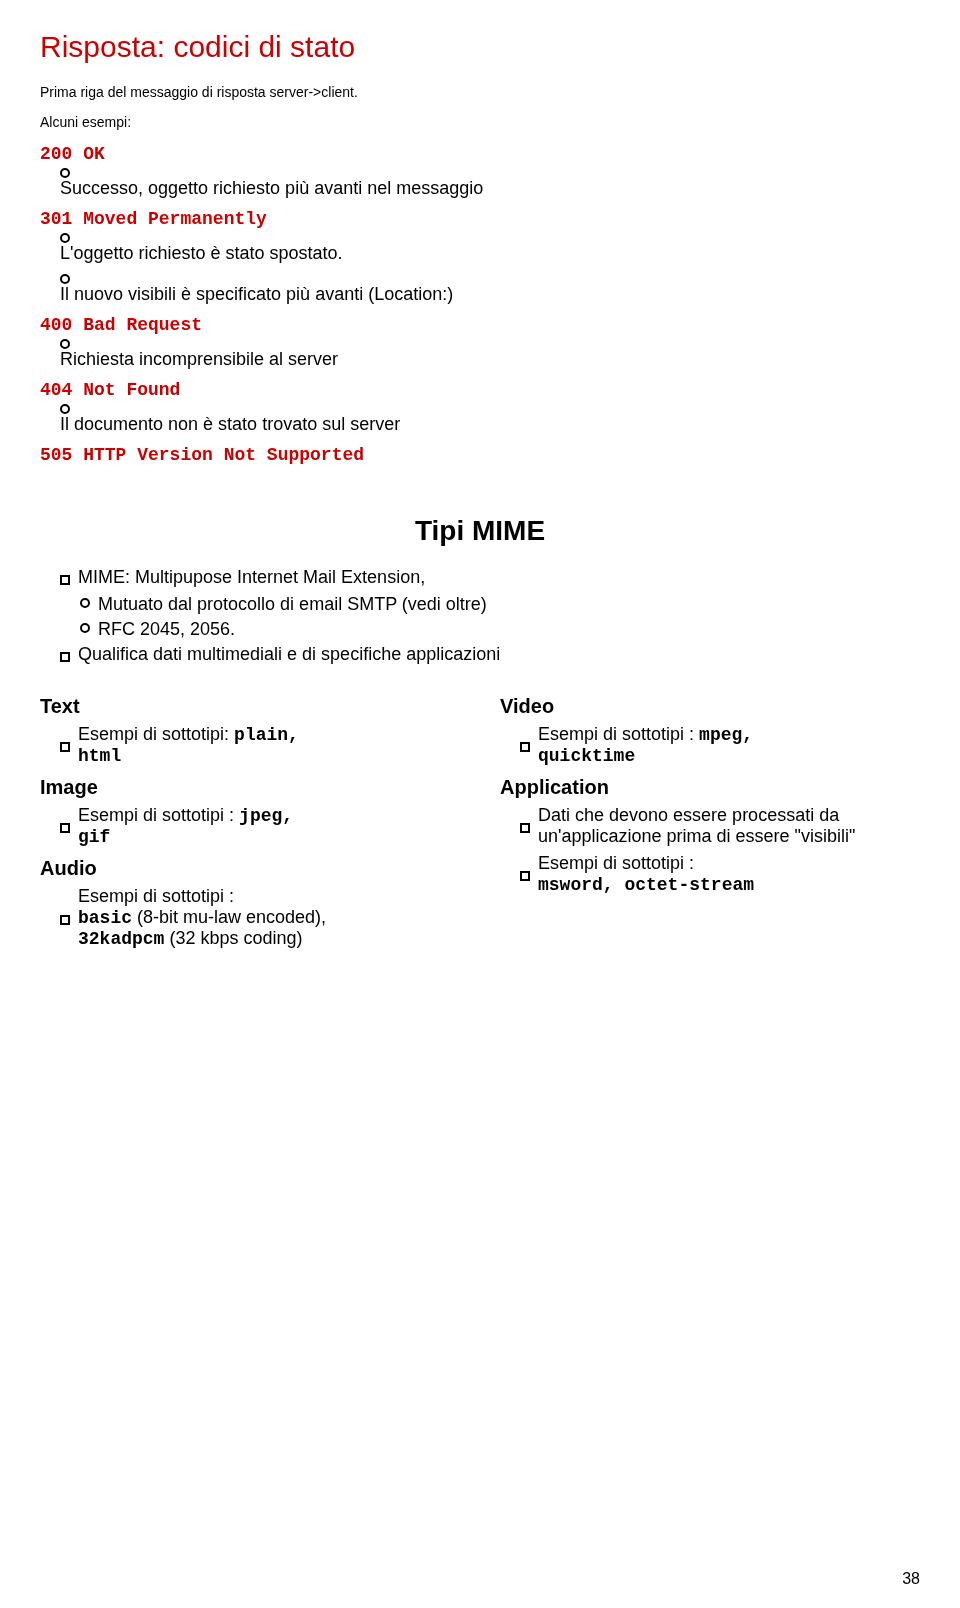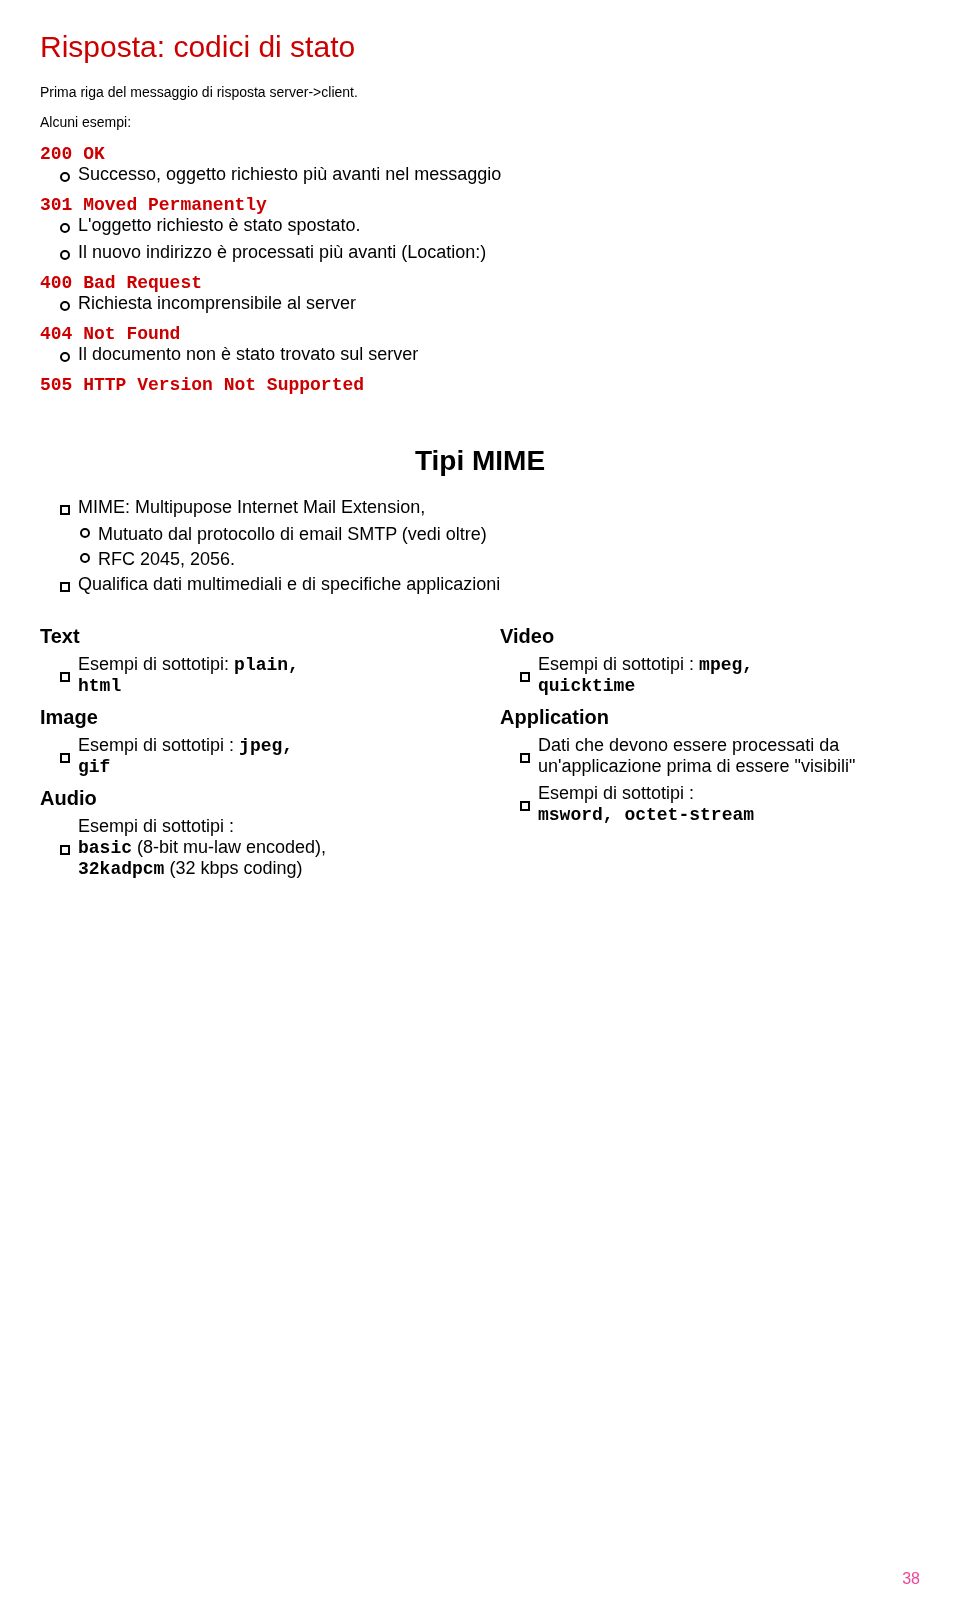--- a/index.html
+++ b/index.html
@@ -55,23 +55,24 @@
       width: 10px;
       height: 10px;
       border: 2px solid #000;
       margin-right: 8px;
       flex-shrink: 0;
       margin-top: 4px;
     }
 
     .list-item-row {
       display: flex;
-      align-items: center;
+      align-items: flex-start;
       margin-bottom: 6px;
       margin-left: 20px;
+      flex-direction: column;
     }
 
     .list-item-text {
       font-family: Arial, sans-serif;
       font-size: 18px;
     }
 
     .sub-list-item-row {
       display: flex;
       align-items: flex-start;
@@ -132,21 +133,21 @@
       margin-bottom: 6px;
       margin-top: 10px;
     }
 
     .page-number {
       position: absolute;
       bottom: 20px;
       right: 40px;
       font-family: Arial, sans-serif;
       font-size: 16px;
-      color: #ec4899;
+      color: #000000;
     }
   </style>
 </head>
 <body>
 
 <h1 class="page-title">Risposta: codici di stato</h1>
 
 <p class="intro-text">Prima riga del messaggio di risposta server-&gt;client.</p>
 <p class="intro-text">Alcuni esempi:</p>
 
@@ -161,21 +162,21 @@
   </div>
 
   <div class="section-block">
     <p class="code-red">301 Moved Permanently</p>
     <div class="list-item-row">
       <span class="bullet-circle"></span>
       <span class="list-item-text">L'oggetto richiesto è stato spostato.</span>
     </div>
     <div class="list-item-row">
       <span class="bullet-circle"></span>
-      <span class="list-item-text">Il nuovo indirizzo è processati più avanti (Location:)</span>
+      <span class="list-item-text">Il nuovo visibili è specificato più avanti (Location:)</span>
     </div>
   </div>
 
   <div class="section-block">
     <p class="code-red">400 Bad Request</p>
     <div class="list-item-row">
       <span class="bullet-circle"></span>
       <span class="list-item-text">Richiesta incomprensibile al server</span>
     </div>
   </div>

